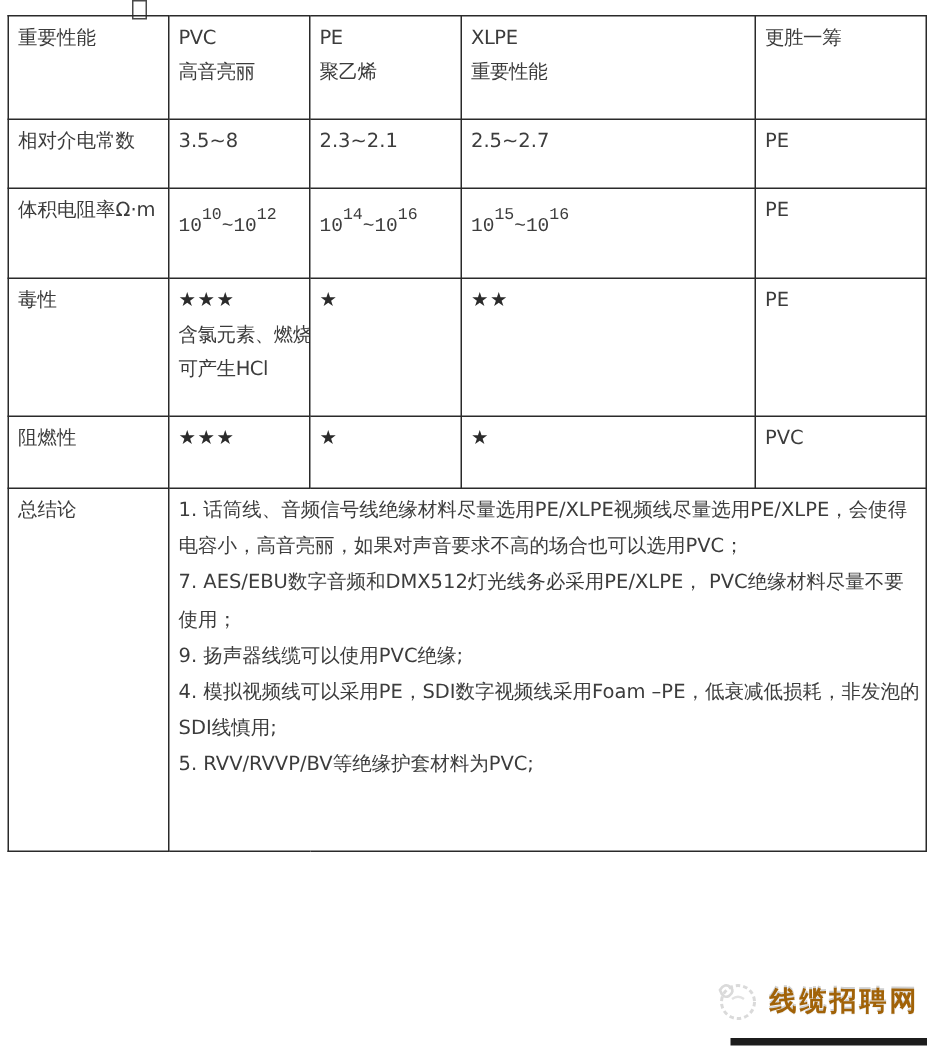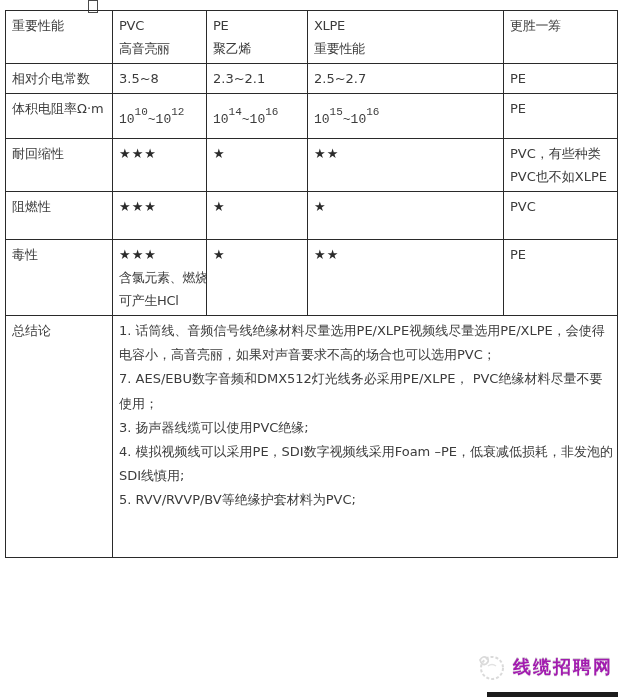--- a/index.html
+++ b/index.html
@@ -29,21 +29,21 @@
     width: 612px;
     border-collapse: collapse;
     table-layout: fixed;
     font-size: 13px;
     line-height: 23px;
     color: #3c3c3c;
   }
   table.cmp td {
     border: 1px solid #2a2a2a;
     vertical-align: top;
-    padding: 3px 4px 3px 6px;
+    padding: 3px 4px 19px 6px;
     overflow: hidden;
   }
   td.lbl { padding-left: 7px; }
   .ln { white-space: nowrap; letter-spacing: -0.3px; }
   .stars { letter-spacing: 1px; color: #2b2b2b; }
   .jst { text-align: justify; text-justify: inter-ideograph; }
   .exp {
     font-size: 11px;
     vertical-align: 8px;
     letter-spacing: 0;
@@ -60,21 +60,21 @@
     top: 652px;
     display: flex;
     align-items: center;
     gap: 7px;
     color: #d9d9d9;
   }
   .wm-text {
     font-size: 18px;
     font-weight: bold;
     letter-spacing: 2px;
-    color: #a21caf;
+    color: #a16207;
     text-shadow: 0 1px 0 #f2f2f2, 0 -1px 0 #cfcfcf;
   }
   .wm-logo { width: 30px; height: 30px; }
   .bottom-bar {
     position: absolute;
     left: 487px;
     top: 692px;
     width: 131px;
     height: 4.5px;
     background: #1c1c1c;
@@ -132,55 +132,48 @@
       <td>
         <span class="resist"><span>10</span><span class="exp">14</span><span>~10</span><span class="exp">16</span></span>
       </td>
       <td>
         <span class="resist"><span>10</span><span class="exp">15</span><span>~10</span><span class="exp">16</span></span>
       </td>
       <td>PE</td>
     </tr>
 
 
-    <tr style="height:49px">
-      <td class="lbl">耐回缩性</td>
-      <td class="stars">★★★</td>
-      <td class="stars">★</td>
-      <td class="stars">★★</td>
-      <td>PVC，有些种类PVC也不如XLPE</td>
-    </tr>
-
-    <tr style="height:48px">
-      <td class="lbl">阻燃性</td>
-      <td class="stars">★★★</td>
-      <td class="stars">★</td>
-      <td class="stars">★</td>
-      <td>PVC</td>
-    </tr>
 
     <tr style="height:69px">
       <td class="lbl">毒性</td>
       <td>
         <div class="ln stars">★★★</div>
         <div class="ln">含氯元素、燃烧</div>
         <div class="ln">可产生HCl</div>
       </td>
       <td class="stars">★</td>
       <td class="stars">★★</td>
       <td>PE</td>
     </tr>
 
+    <tr style="height:48px">
+      <td class="lbl">阻燃性</td>
+      <td class="stars">★★★</td>
+      <td class="stars">★</td>
+      <td class="stars">★</td>
+      <td>PVC</td>
+    </tr>
+
 
     <tr style="height:242px">
       <td class="lbl">总结论</td>
       <td class="summary" colspan="4">
         <div class="sline">1. 话筒线、音频信号线绝缘材料尽量选用PE/XLPE视频线尽量选用PE/XLPE，会使得电容小，高音亮丽，如果对声音要求不高的场合也可以选用PVC；</div>
         <div class="sline">7. AES/EBU数字音频和DMX512灯光线务必采用PE/XLPE， PVC绝缘材料尽量不要使用；</div>
-        <div class="sline">3. 扬声器线缆可以使用PVC绝缘;</div>
+        <div class="sline">9. 扬声器线缆可以使用PVC绝缘;</div>
         <div class="sline">4. 模拟视频线可以采用PE，SDI数字视频线采用Foam –PE，低衰减低损耗，非发泡的SDI线慎用;</div>
         <div class="sline">5. RVV/RVVP/BV等绝缘护套材料为PVC;</div>
 
       </td>
     </tr>
   </tbody>
     </table>
 
   <div class="watermark">
     <svg class="wm-logo" viewBox="0 0 30 30">

